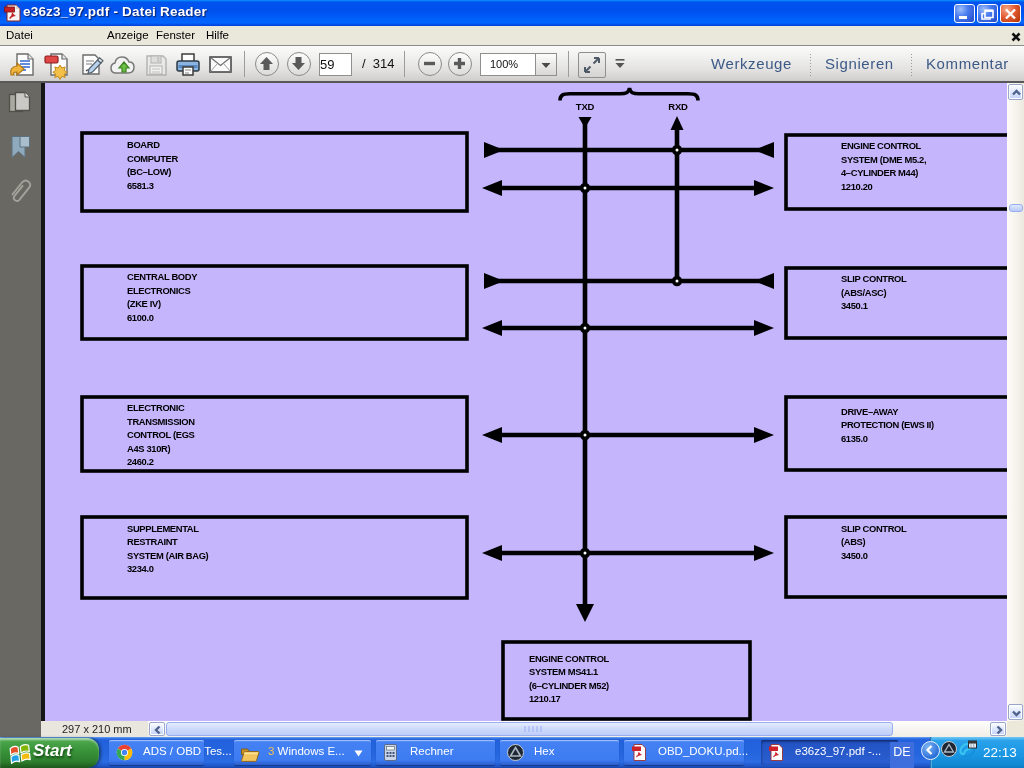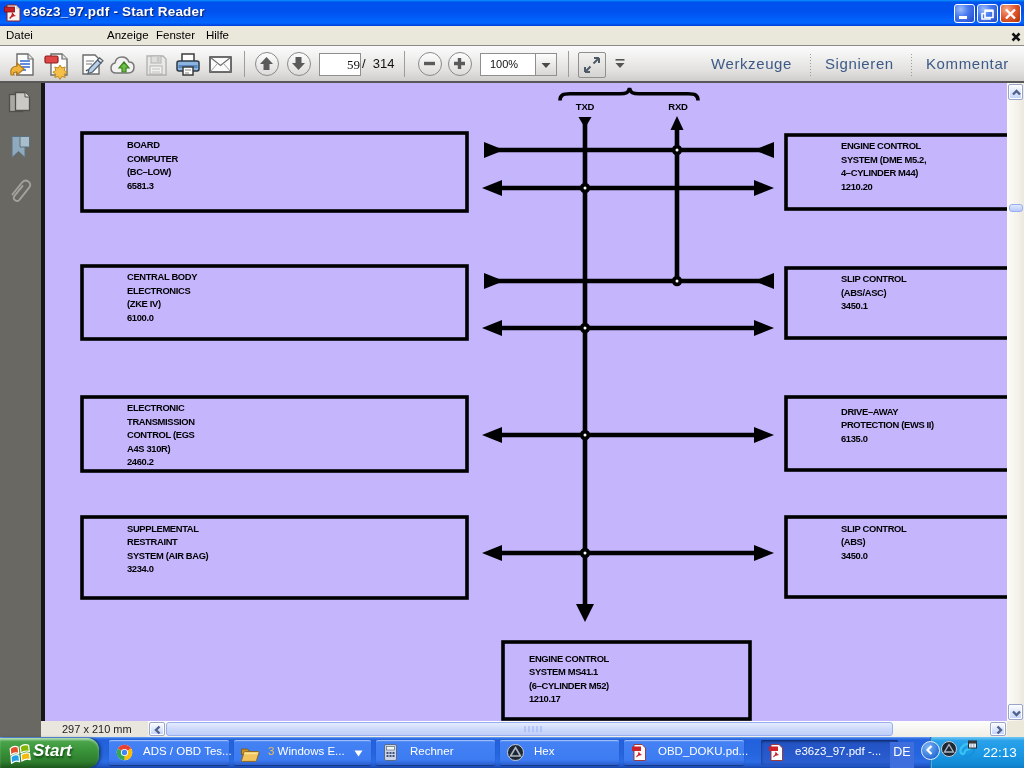--- a/index.html
+++ b/index.html
@@ -18,21 +18,21 @@
 
 #menubar { left:0; top:26px; width:1024px; height:19px; background:#eae7db; }
 .menuitem { top:3px; font-size:11.5px; color:#000; }
 
 
 #toolbar { left:0; top:45px; width:1024px; height:38px;
   border-top:1px solid #8a8a8a;
   background:linear-gradient(180deg,#fbfbfb 0%,#f1f1f0 30%,#e2e1df 70%,#cfcecc 100%);
   border-bottom:2px solid #585858; }
 .tsep { top:5px; width:1px; height:26px; background:#9d9d9a; }
-#pagebox { left:319px; top:7px; width:42px; height:23px; background:#fff; border:1px solid #8f8f8c; font-size:13px; text-align:right; line-height:21px; color:#111;font-family:Liberation Serif, serif;}
+#pagebox { left:319px; top:7px; width:33px; height:23px; background:#fff; border:1px solid #8f8f8c; font-size:13px; text-align:left; line-height:21px; color:#111;}
 #zoombox { left:480px; top:7px; width:55px; height:23px; background:#fff; border:1px solid #8f8f8c; border-right:none; font-size:11px; color:#111; line-height:21px; text-align:left; padding-left:9px;}
 #zoomdrop { left:535px; top:7px; width:22px; height:23px; border:1px solid #8f8f8c;
   background:linear-gradient(180deg,#fdfdfd,#d8d7d5); }
 .rightlbl { top:9px; font-size:15px; color:#3d5a87; letter-spacing:0.6px; }
 .dotsep { top:8px; width:1px; height:22px;
   background-image:linear-gradient(#9a9a98 50%, rgba(0,0,0,0) 50%); background-size:1px 3px; }
 .circbtn { width:24px; height:24px; border-radius:50%; border:1.5px solid #8a8a88;
   background:linear-gradient(180deg,#fdfdfd,#dcdbd9); top:6px; }
 
 
@@ -72,21 +72,21 @@
 
   <div id="titlebar">
     <div id="titleicon" style="left:4px;top:4px;width:17px;height:18px;">
       <svg width="17" height="18" viewBox="0 0 17 18" style="position:absolute;left:0;top:0;">
         <path d="M3,1 h9 l4,4 v12 h-13 z" fill="#f6f5f3" stroke="#8a2020" stroke-width="1"></path>
         <path d="M12,1 l0,4 4,0 z" fill="#d9d7d4"></path>
         <rect x="0.5" y="3" width="10" height="5" fill="#c22026" stroke="#7c1216" stroke-width="0.8"></rect>
         <path d="M8,8 q2,3 4,4 q-3,0 -4.5,1.5 q-1,2 -2,1 q-0.8,-1 1.5,-2.5 q1,-2 1,-4 z" fill="#c22026"></path>
       </svg>
     </div>
-    <div id="titletext">e36z3_97.pdf - Start Reader</div>
+    <div id="titletext">e36z3_97.pdf - Datei Reader</div>
     <div class="winbtn blue" style="left:954px;">
       <svg width="19" height="17" viewBox="0 0 19 17" style="position:absolute;left:0;top:0;">
           <rect x="4" y="11" width="8" height="3" fill="#fff"></rect>
         </svg>
     </div>
     <div class="winbtn blue" style="left:977px;">
       <svg width="19" height="17" viewBox="0 0 19 17" style="position:absolute;left:0;top:0;">
         <path d="M7,5.5 h8 v7 h-8 z" fill="none" stroke="#fff" stroke-width="1.6"></path>
         <rect x="7" y="4.5" width="8" height="2.4" fill="#fff"></rect>
         <path d="M4,8.5 h3 M4,8 v6 h8 v-2" fill="none" stroke="#fff" stroke-width="1.6"></path>
@@ -396,21 +396,21 @@
     <div class="sbtn" style="left:949px;top:1px;width:16px;height:14px;">
       <svg width="16" height="14" viewBox="0 0 16 14" style="position:absolute;left:0;top:0;">
           <path d="M6.5,3.5 L10,7 L6.5,10.5" fill="none" stroke="#4f618c" stroke-width="2.4"></path>
         </svg>
     </div>
     <div style="left:966px;top:0;width:17px;height:16px;background:#ece9da;"></div>
   </div>
   <div id="sidebarbot"></div>
 
   <div id="taskbar">
-    <div class="taskbtn" style="left:109px;width:120px;">
+    <div class="taskbtn" style="left:109px;width:95px;">
       <svg width="17" height="17" viewBox="0 0 48 48" style="position:absolute;left:7px;top:4px;">
         <circle cx="24" cy="24" r="22" fill="#fff"></circle>
         <path d="M24,24 L4.95,13 A22,22 0 0 1 43.05,13 Z" fill="#ea4335"></path>
         <path d="M24,24 L4.95,13 A22,22 0 0 1 43.05,13 Z" fill="#fbbc05" transform="rotate(120 24 24)"></path>
         <path d="M24,24 L4.95,13 A22,22 0 0 1 43.05,13 Z" fill="#34a853" transform="rotate(240 24 24)"></path>
         <circle cx="24" cy="24" r="10" fill="#fff"></circle>
         <circle cx="24" cy="24" r="7.5" fill="#4285f4"></circle>
       </svg>
       <div class="tbtxt">ADS / OBD Tes...</div>
     </div>

